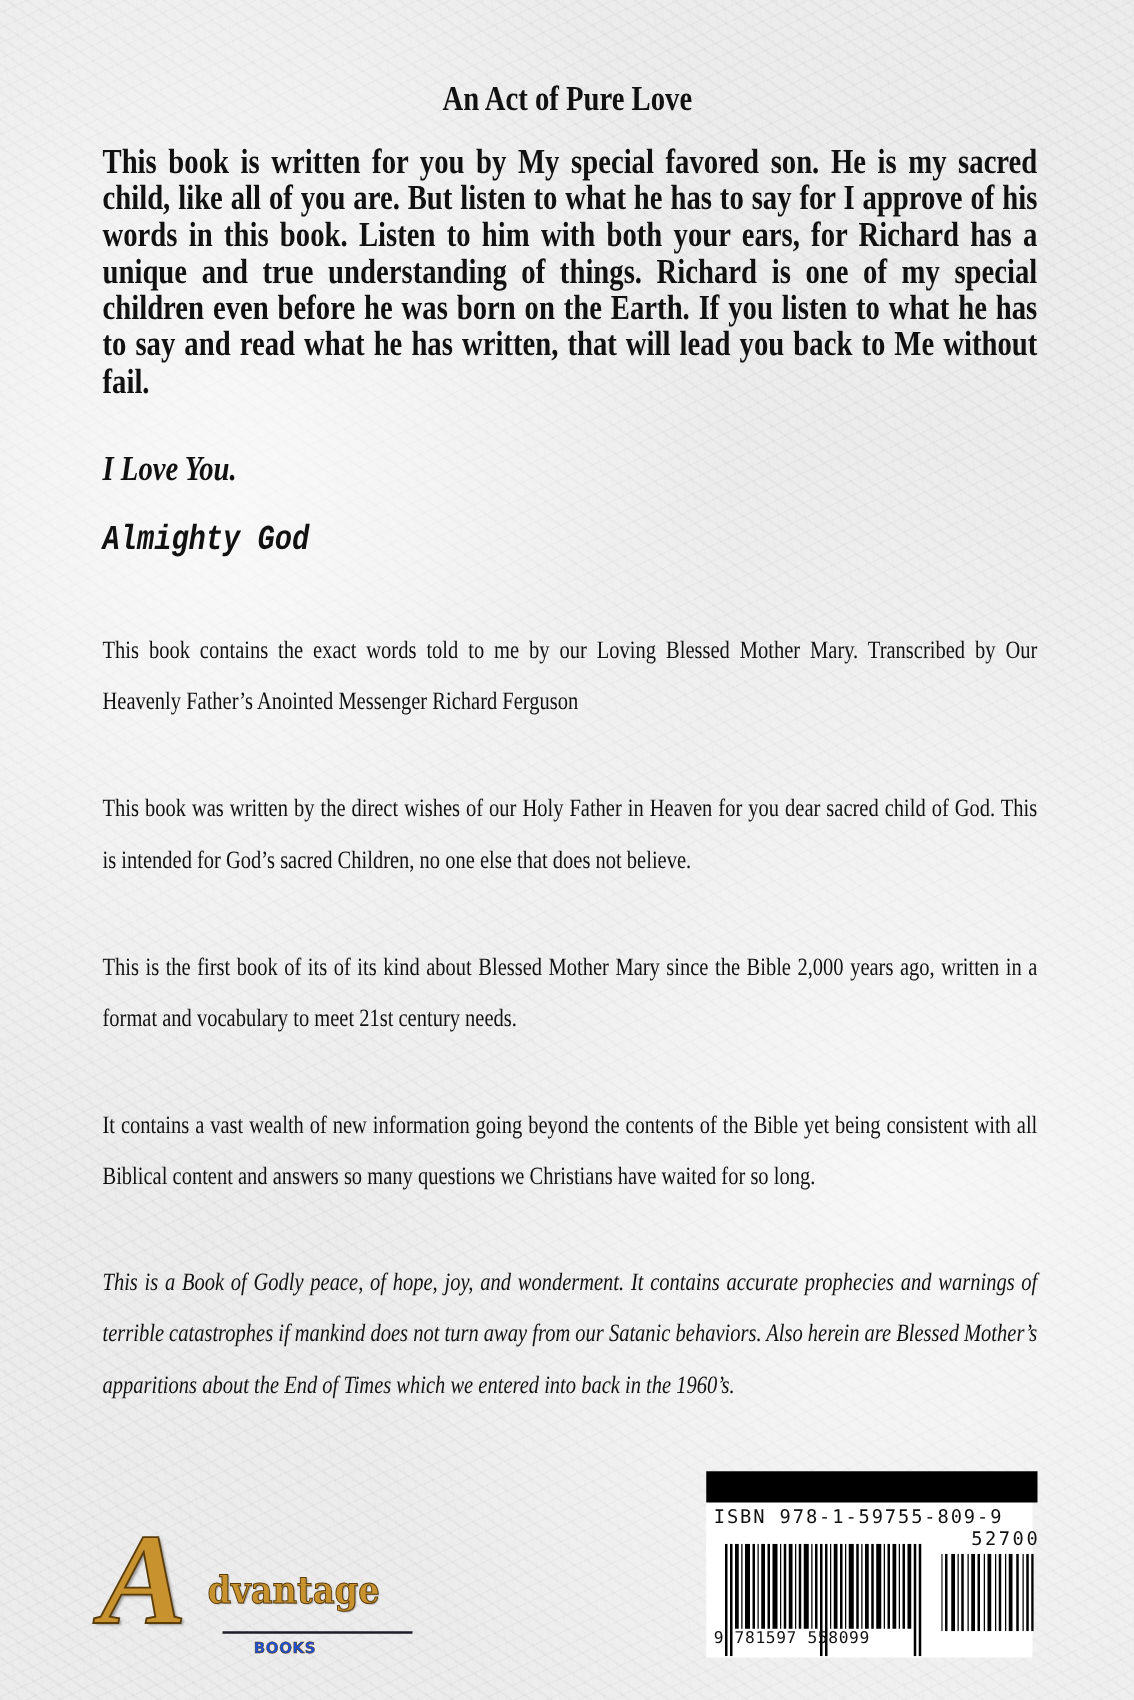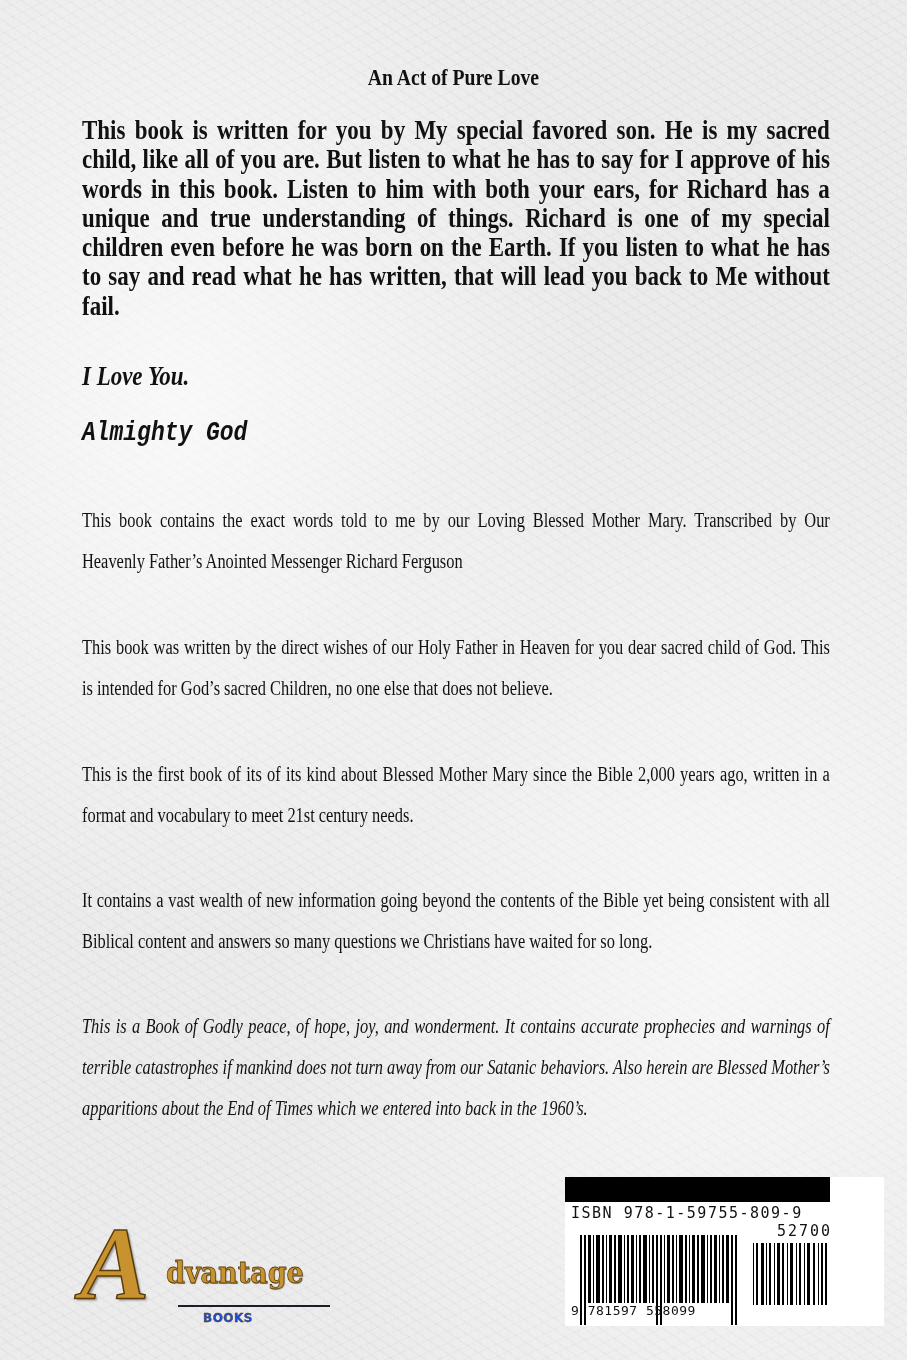--- a/index.html
+++ b/index.html
@@ -11,21 +11,21 @@
       radial-gradient(ellipse at 80% 70%, rgba(255,255,255,0.6) 0, rgba(255,255,255,0) 45%),
       repeating-linear-gradient(35deg, rgba(180,180,180,0.10) 0 2px, rgba(255,255,255,0) 2px 9px),
       repeating-linear-gradient(-25deg, rgba(170,170,170,0.10) 0 1px, rgba(255,255,255,0) 1px 11px),
       repeating-linear-gradient(80deg, rgba(200,200,200,0.08) 0 1px, rgba(255,255,255,0) 1px 7px);
     font-family: "Liberation Serif", serif;
     color: #111;
   }
   .block { position: absolute; left: 82px; width: 748px; }
   .title {
     position: absolute; top: 64px; left: 0; width: 907px; text-align: center;
-    font-weight: bold; font-size: 24px;
+    font-weight: bold; font-size: 28px;
   }
   .title span { display: inline-block; transform: scaleX(0.82); }
   .italic-para {
     top: 115px; font-weight: bold; font-size: 28px; line-height: 29.3px;
     text-align: justify; text-align-last: left;
   }
   .sig { font-weight: bold; font-style: italic; font-size: 28px; position: absolute; left: 82px; }
   .sig.love { top: 360px; }
   .sig.god  { top: 417px; font-family: Liberation Mono, monospace; }
   .para {
@@ -33,21 +33,21 @@
   }
   .p1 { top: 500px; }
   .p2 { top: 627px; }
   .p3 { top: 754px; }
   .p4 { top: 880px; }
   .p5 { top: 1006px; font-style: italic; }
   
   .squeeze { width: 912px; transform: scaleX(0.82); transform-origin: left top; }
   .squeeze.i { width: 912px; }
   .barcode-box {
-    position: absolute; left: 565px; top: 1177px; width: 319px; height: 149px;
+    position: absolute; left: 565px; top: 1177px; width: 261px; height: 149px;
     background: #fff;
   }
   .barcode-topbar { position: absolute; left: 0; top: 0; width: 265px; height: 25px; background: #000; }
   .isbn-text {
     position: absolute; left: 6px; top: 27px; font-family: "DejaVu Sans Mono", monospace;
     font-size: 15px; letter-spacing: 1.5px; color: #111; white-space: nowrap;
   }
   .addon-text {
     position: absolute; left: 190px; top: 45px; font-family: "DejaVu Sans Mono", monospace;
     font-size: 15px; letter-spacing: 2px; color: #111; margin-left: 22px;

